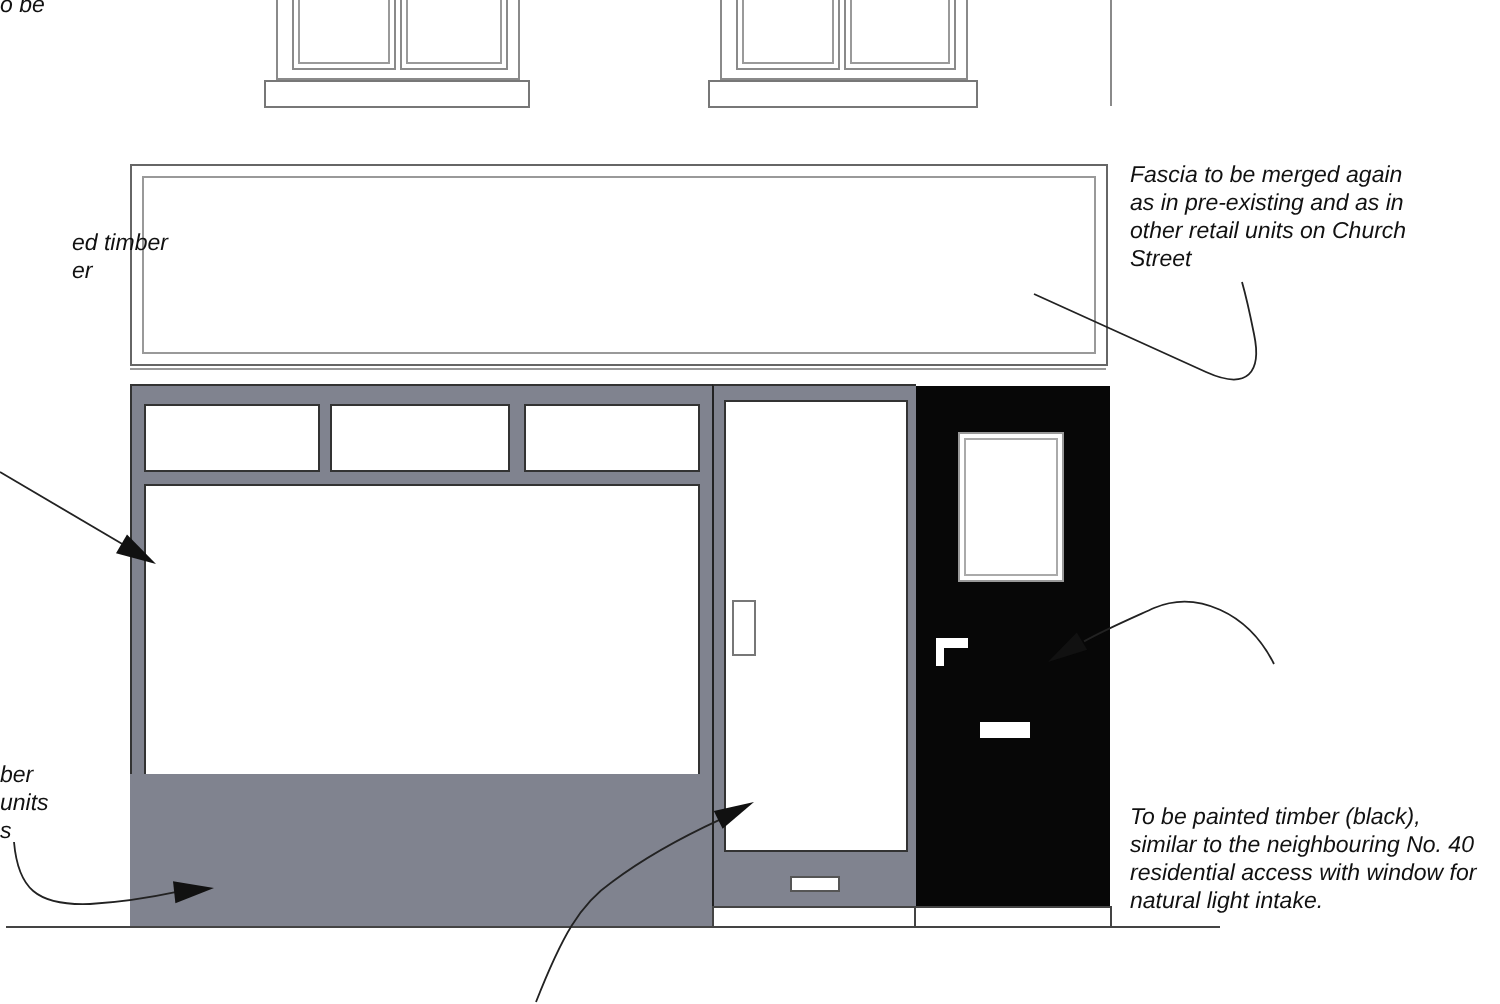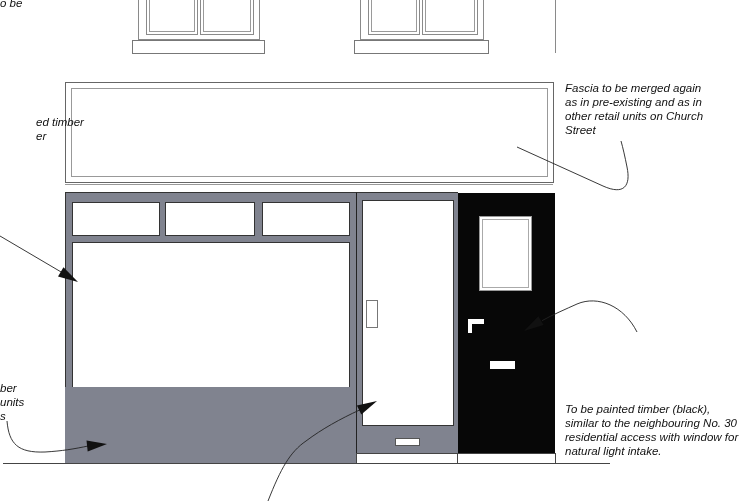--- a/index.html
+++ b/index.html
@@ -107,17 +107,17 @@
 er</div>
   <div class="note" style="left:0;top:381px;">ber
 units
 s</div>
 
   <div class="note" style="left:565px;top:81px;width:180px;">Fascia to be merged again
 as in pre-existing and as in
 other retail units on Church
 Street</div>
   <div class="note" style="left:565px;top:402px;width:185px;">To be painted timber (black),
-similar to the neighbouring No. 30
+similar to the neighbouring No. 40
 residential access with window for
 natural light intake.</div>
 
 </div>
 
 </body></html>

